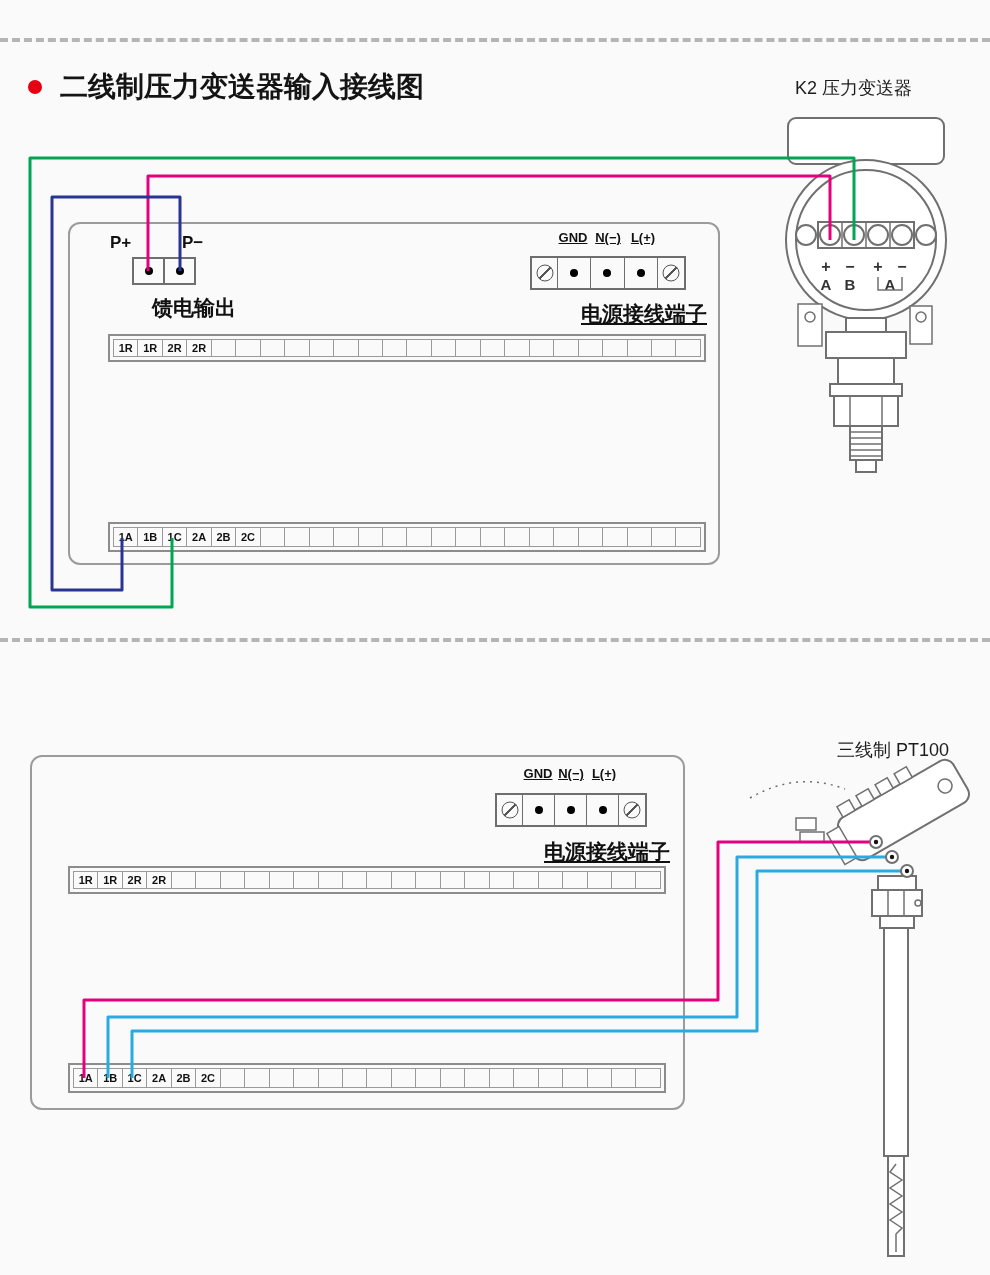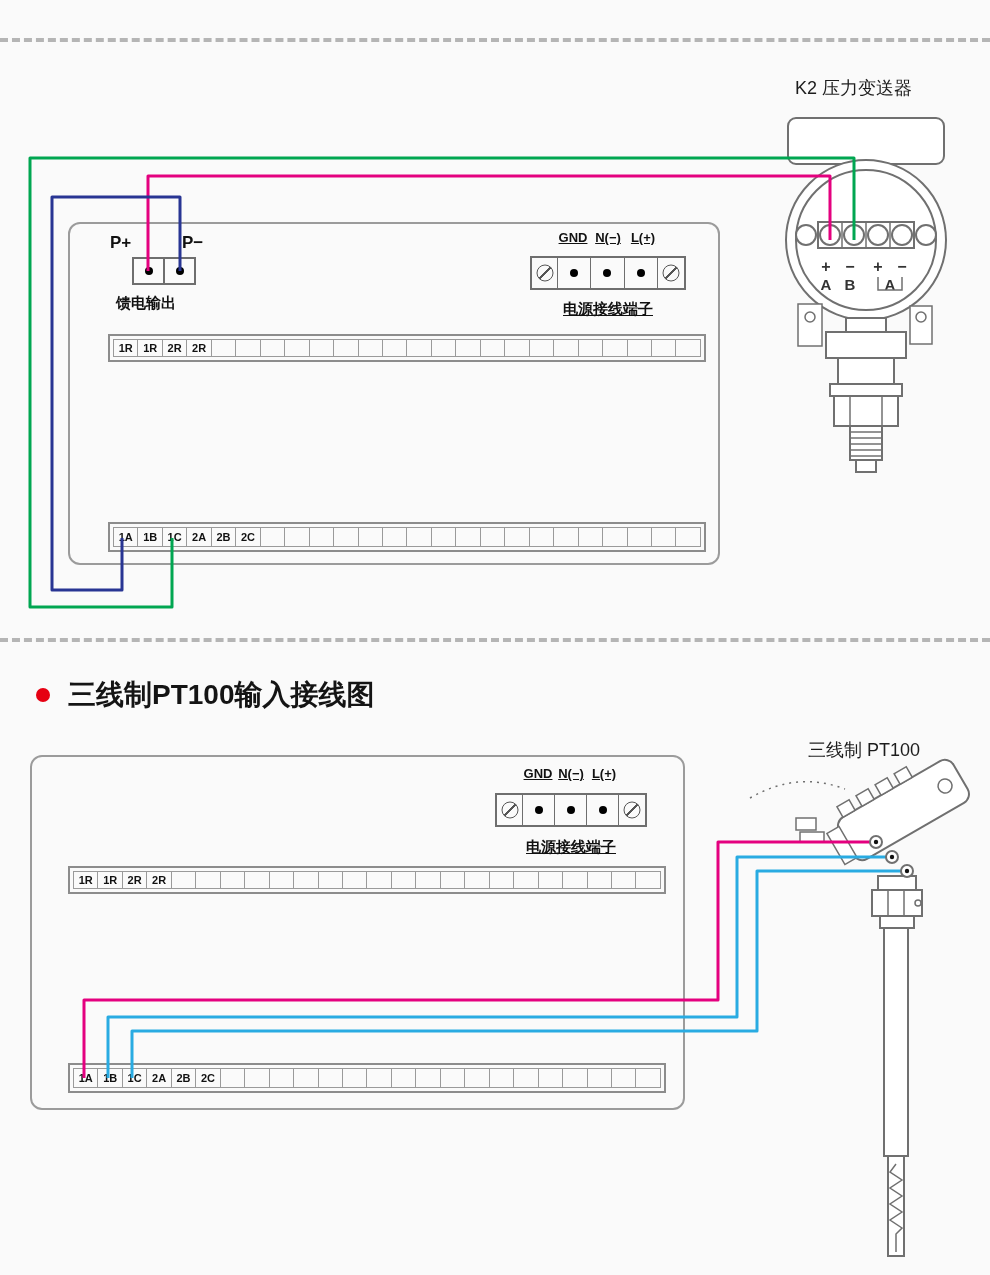--- a/index.html
+++ b/index.html
@@ -12,21 +12,21 @@
   .sec-title { position:absolute; display:flex; align-items:center; gap:18px;
                font-size:28px; font-weight:700; color:#141414; white-space:nowrap; }
   .bullet { width:14px; height:14px; border-radius:50%; background:var(--bullet_red,#e60012); flex:0 0 auto; }
 
   .dev-label { position:absolute; font-size:18px; font-weight:400; color:#1c1c1c; white-space:nowrap; }
 
   .panel { position:absolute; border:2px solid #9b9b9b; border-radius:12px; }
 
   .lab { position:absolute; font-weight:700; color:#111; white-space:nowrap; }
   .lab.center { transform:translateX(-50%);text-decoration:underline; }
-  .f17 { font-size:17px; } .f15 { font-size:15px; } .f13 { font-size:13px; }
+  .f17 { font-size:17px; } .f15 { font-size:21px;margin-left:36px; } .f13 { font-size:13px; }
 
   .pblock, .pwrblock { position:absolute; border:2px solid #6e6e6e; display:flex; background:transparent; }
   .tcell { flex:1; position:relative; border-right:2px solid #6e6e6e; }
   .tcell:last-child { border-right:none; }
   .pcell { flex:1; position:relative; border-right:1.5px solid #6e6e6e; }
   .pcell:last-child { border-right:none; }
   .pcell.screw { flex:0 0 26px; }
   .dot { position:absolute; left:50%; top:50%; width:8px; height:8px; transform:translate(-50%,-50%);
          border-radius:50%; background:#000; }
   .screw-c { position:absolute; left:50%; top:50%; width:17px; height:17px; transform:translate(-50%,-50%);
@@ -51,20 +51,24 @@
   .ttext2 { font:700 15px "Liberation Sans","DejaVu Sans",sans-serif; fill:#333; text-anchor:middle; }
 </style>
 </head>
 <body>
 
 <div class="canvas">
 
   <div class="dash" style="top:38px"></div>
   <div class="dash" style="top:638px"></div>
 
+  <div class="sec-title" style="left:28px; top:68px">
+    <span class="bullet"></span>
+    <span>二线制压力变送器输入接线图</span>
+  </div>
 
   <div class="dev-label" style="left:795px; top:76px">K2 压力变送器</div>
 
   <div class="panel" style="left:68px; top:222px; width:652px; height:343px"></div>
 
   <div class="lab f17" style="left:110px; top:233px">P+</div>
   <div class="lab f17" style="left:182px; top:233px">P−</div>
 
   <div class="pblock" style="left:132px; top:257px; width:64px; height:28px">
     <div class="tcell">
@@ -148,26 +152,22 @@
       <div class="cell"></div>
       <div class="cell"></div>
       <div class="cell"></div>
       <div class="cell"></div>
       <div class="cell"></div>
       <div class="cell"></div>
       <div class="cell"></div>
       <div class="cell"></div>
     </div>
 
-  <div class="sec-title" style="left:36px; top:676px">
-    <span class="bullet"></span>
-    <span>三线制PT100输入接线图</span>
-  </div>
-
-  <div class="dev-label" style="left:808px; top:738px">三线制 PT100</div>
+
+  <div class="dev-label" style="left:837px; top:738px">三线制 PT100</div>
 
   <div class="panel" style="left:30px; top:755px; width:655px; height:355px"></div>
 
   <div class="lab f13 center" style="left:538px; top:766px">GND</div>
   <div class="lab f13 center" style="left:571px; top:766px">N(−)</div>
   <div class="lab f13 center" style="left:604px; top:766px">L(+)</div>
 
   <div class="pwrblock" style="left:495px; top:793px; width:152px; height:34px">
     <div class="pcell screw">
       <span class="screw-c"></span>

